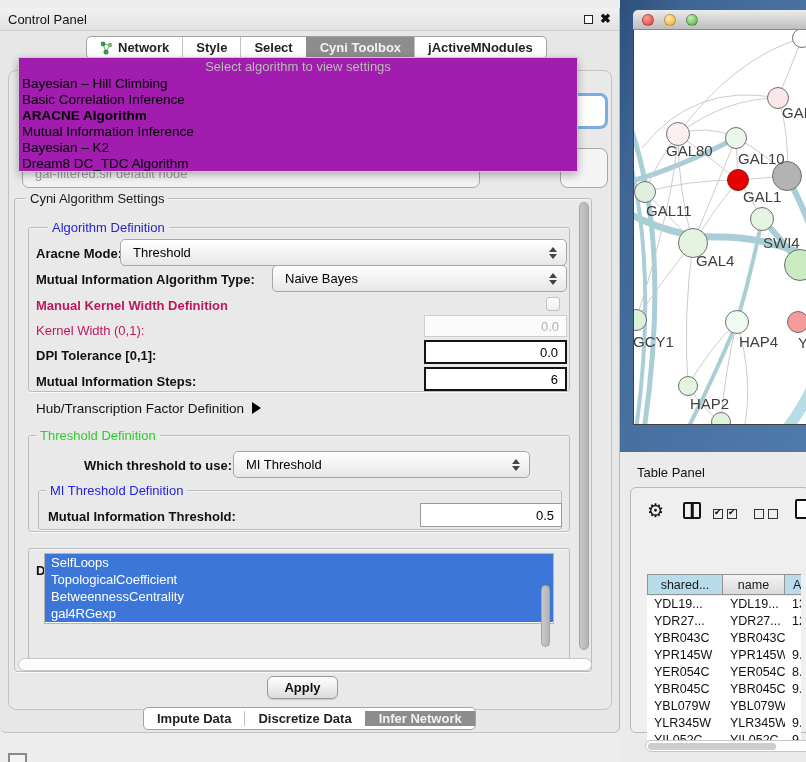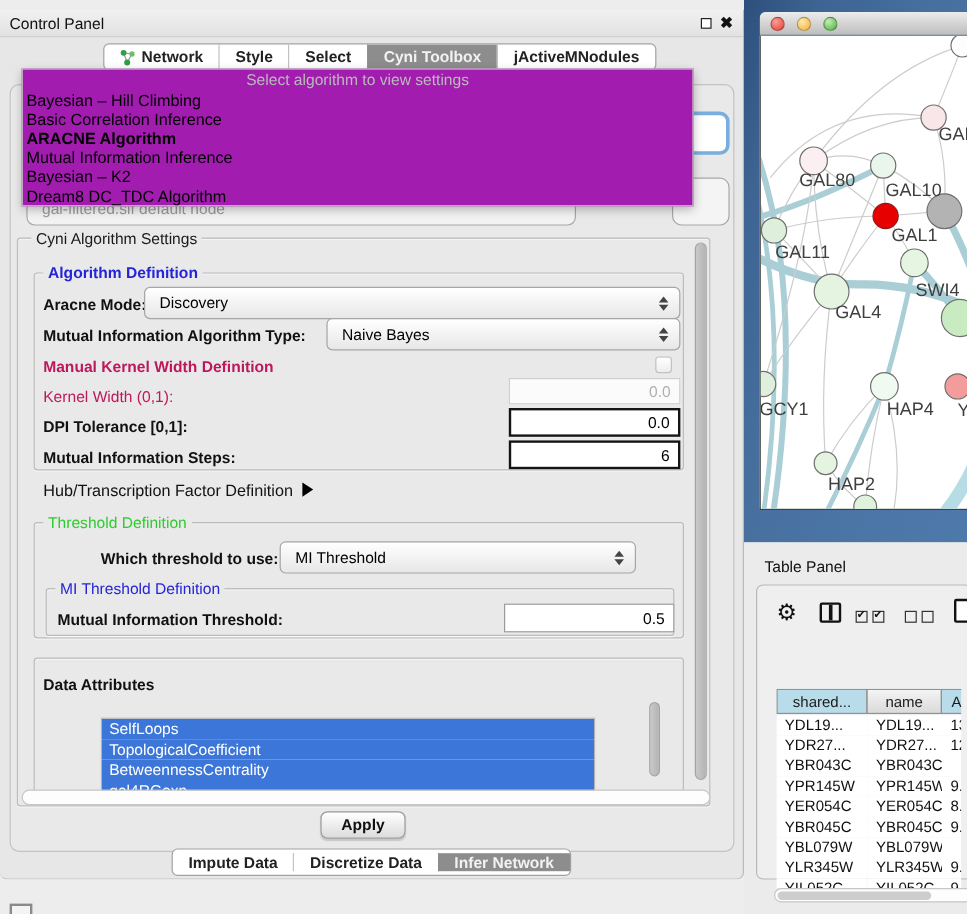--- a/index.html
+++ b/index.html
@@ -163,25 +163,25 @@
       <div class="opt">Mutual Information Inference</div>
       <div class="opt">Bayesian – K2</div>
       <div class="opt">Dream8 DC_TDC Algorithm</div>
     </div>
 
     <div class="abs gbox" style="left:14px; top:190px; width:578px; height:474px; background:#e9e9e9;"></div>
     <span class="gtitle" style="left:26px; top:183px;">Cyni Algorithm Settings</span>
     <div class="vthumb" style="left:579px; top:194px; width:10px; height:448px;"></div>
 
     <div class="abs gbox" style="left:28px; top:219px; width:542px; height:165px;"></div>
-    <span class="gtitle blue" style="left:36px; top:212px;font-weight:bold;">Algorithm Definition</span>
+    <span class="gtitle blue" style="left:48px; top:212px;">Algorithm Definition</span>
 
     <span class="lbl" style="left:36px; top:238px;">Aracne Mode:</span>
     <div class="combo" style="left:120px; top:231px; width:447px; height:27px;">
-      <span>Discovery</span>
+      <span>Threshold</span>
       <span class="spin">
           <i class="up"></i>
           <i class="dn"></i>
         </span>
     </div>
 
     <span class="lbl" style="left:36px; top:264px;">Mutual Information Algorithm Type:</span>
     <div class="combo" style="left:272px; top:257px; width:295px; height:27px;">
       <span>Naive Bayes</span>
       <span class="spin">
@@ -227,21 +227,21 @@
     <div class="abs gbox" style="left:38px; top:482px; width:524px; height:40px;"></div>
     <span class="gtitle blue" style="left:46px; top:475px;">MI Threshold Definition</span>
     <span class="lbl" style="left:48px; top:501px;">Mutual Information Threshold:</span>
     <div class="field norm" style="left:420px; top:495px; width:142px; height:24px;">
       <span>0.5</span>
     </div>
 
     <div class="abs gbox" style="left:28px; top:540px; width:542px; height:118px;"></div>
     <span class="lbl" style="left:36px; top:555px;">Data Attributes</span>
 
-    <div class="list" style="left:44px; top:590px; width:412px; height:71px;margin-left:40px;">
+    <div class="list" style="left:44px; top:545px; width:510px; height:71px;">
       <div class="row">SelfLoops</div>
       <div class="row">TopologicalCoefficient</div>
       <div class="row">BetweennessCentrality</div>
       <div class="row">gal4RGexp</div>
     </div>
     <div class="vthumb" style="left:541px; top:577px; width:9px; height:62px;"></div>
 
     <div class="hscroll" style="left:18px; top:650px; width:574px; height:13px;"></div>
 
     <div class="btn" style="left:267px; top:668px; width:71px; height:23px;">

